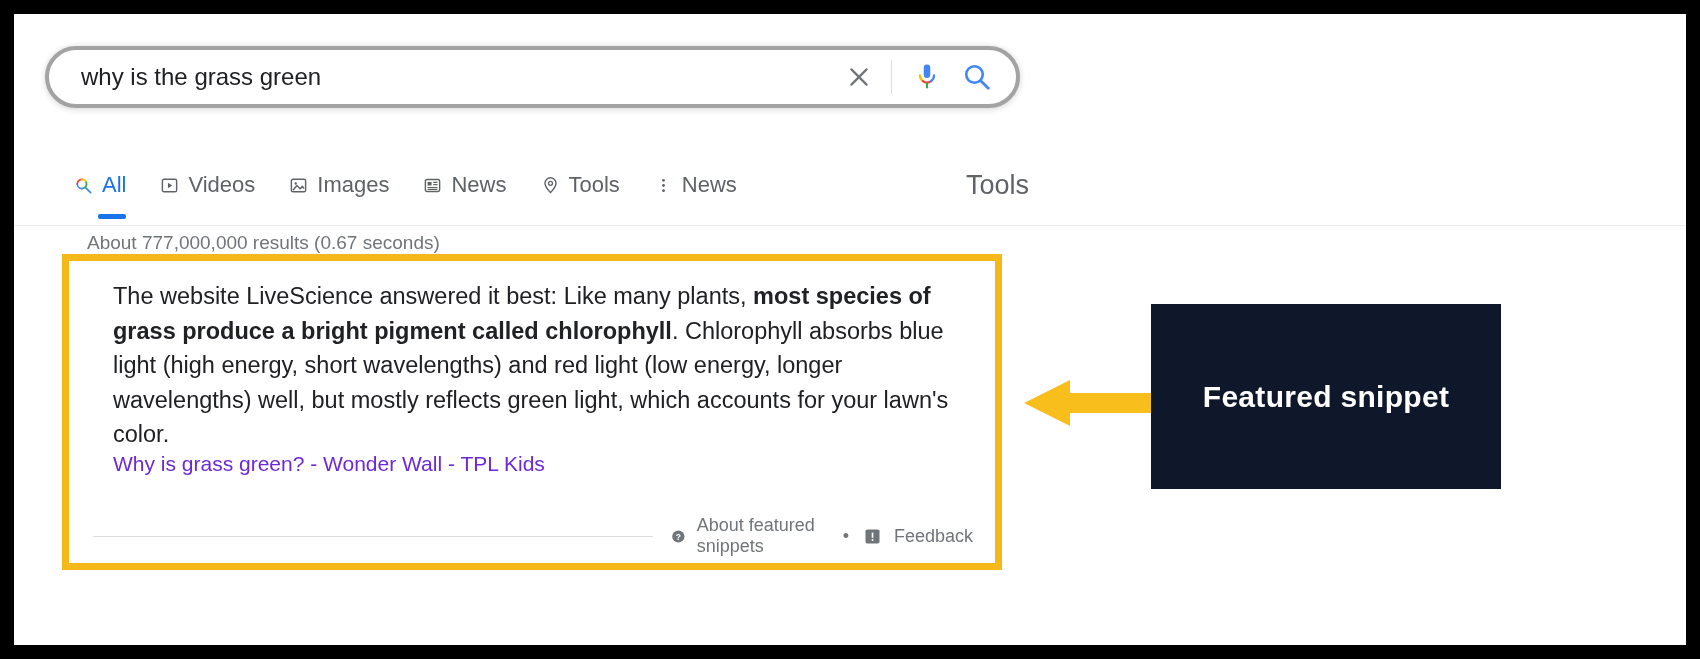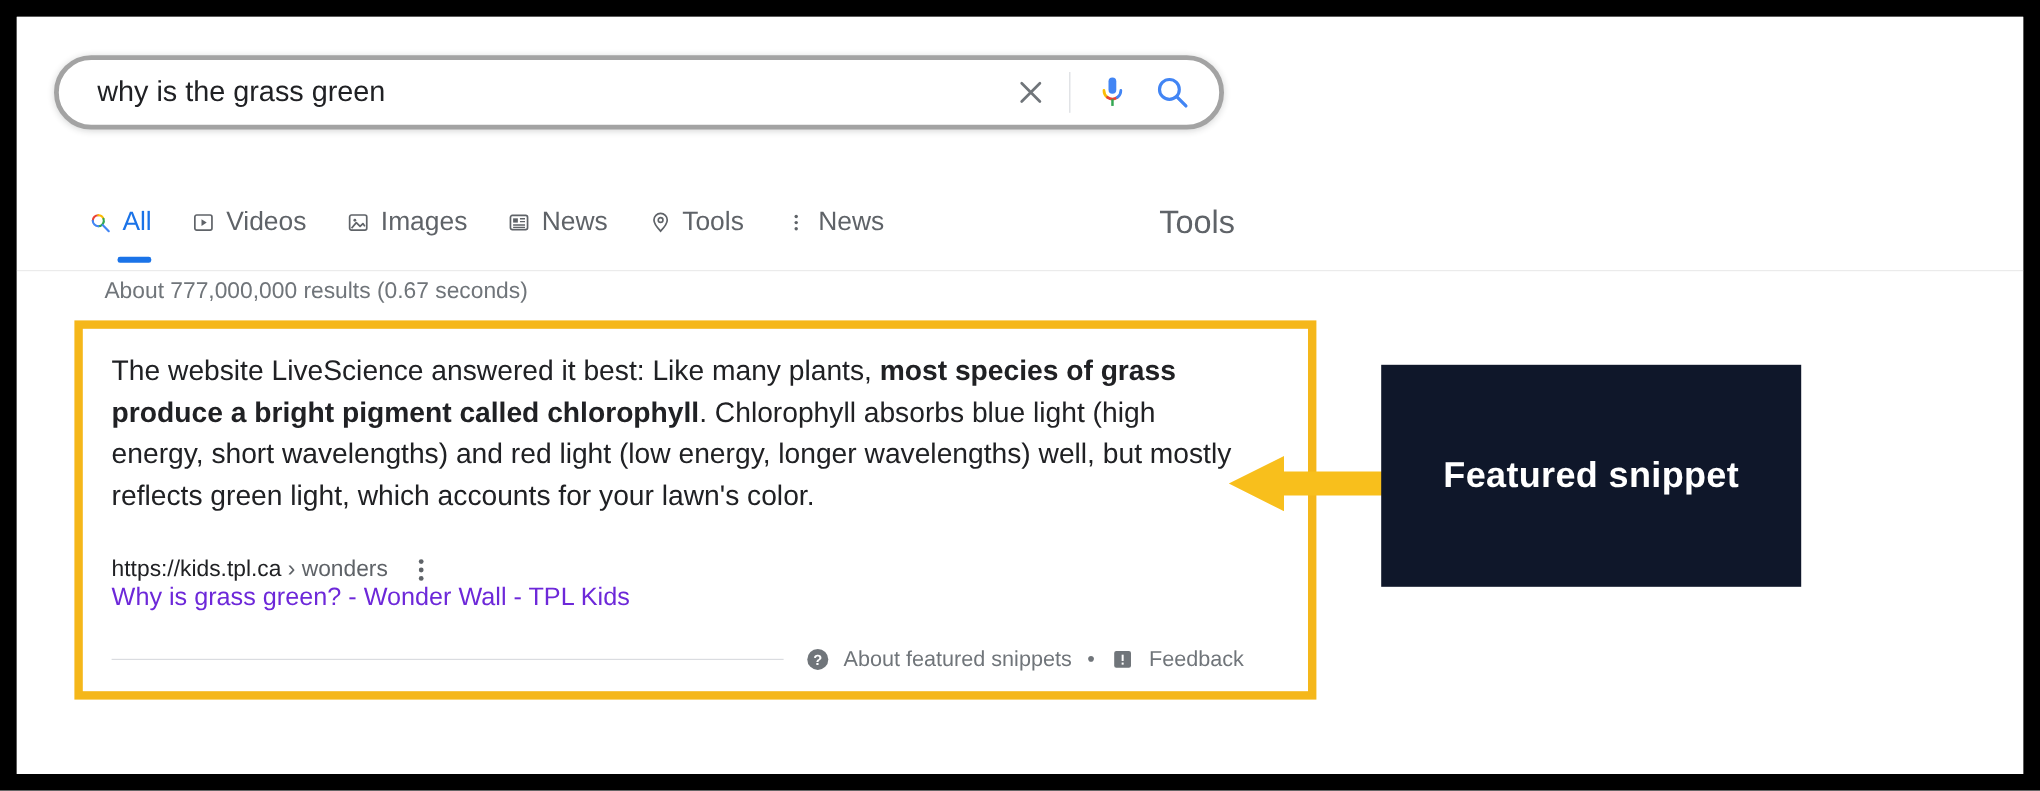--- a/index.html
+++ b/index.html
@@ -150,26 +150,27 @@
     left: 73px;
     top: 218px;
     font-size: 19px;
     color: #70757a;
   }
 
   
   .snippet-box {
     position: absolute;
     left: 48px;
-    top: 253px;
-    width: 1035px;
+    top: 240px;
+    width: 940px;
     height: 316px;
     box-sizing: border-box;
     border: 7px solid #f5b71a;
     background: #ffffff;
+    padding-left: 20px;
   }
   .snippet-inner {
     padding: 18px 22px 0 24px;
   }
   .snippet-text {
     font-size: 23.5px;
     line-height: 34.5px;
     color: #202124;
     max-width: 935px;
   }
@@ -381,30 +382,20 @@
 
   <div class="result-stats">About 777,000,000 results (0.67 seconds)</div>
 
   <div class="snippet-box">
     <div class="snippet-inner">
 
       <div class="snippet-text">
         <span>The website LiveScience answered it best: Like many plants, </span><b>most species of grass produce a bright pigment called chlorophyll</b><span>. Chlorophyll absorbs blue light (high energy, short wavelengths) and red light (low energy, longer wavelengths) well, but mostly reflects green light, which accounts for your lawn's color.</span>
       </div>
 
-      <div class="url-row">
-        <div class="url-text">
-          <span>https://kids.tpl.ca</span><span class="crumb"> › wonders</span>
-        </div>
-        <div class="kebab">
-          <i></i>
-          <i></i>
-          <i></i>
-        </div>
-      </div>
 
       <a class="result-title">Why is grass green? - Wonder Wall - TPL Kids</a>
     </div>
 
     <div class="snippet-footer">
       <div class="footer-rule"></div>
       <div class="footer-links">
         <div class="fl">
           <svg width="21" height="21" viewBox="0 0 24 24">
             <circle cx="12" cy="12" r="10" fill="#70757a"></circle>

